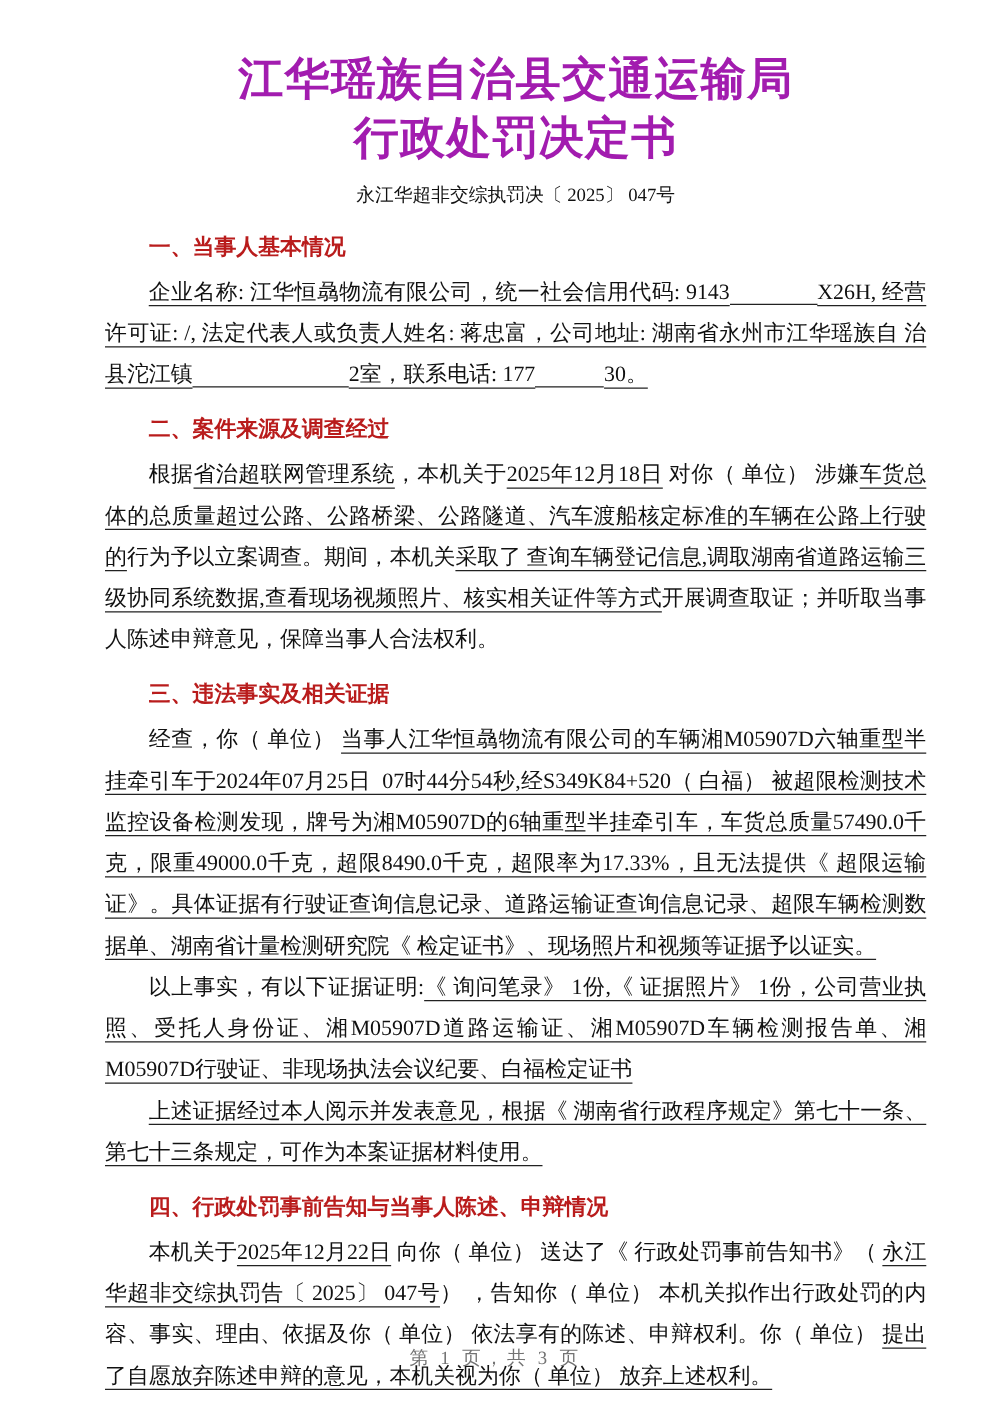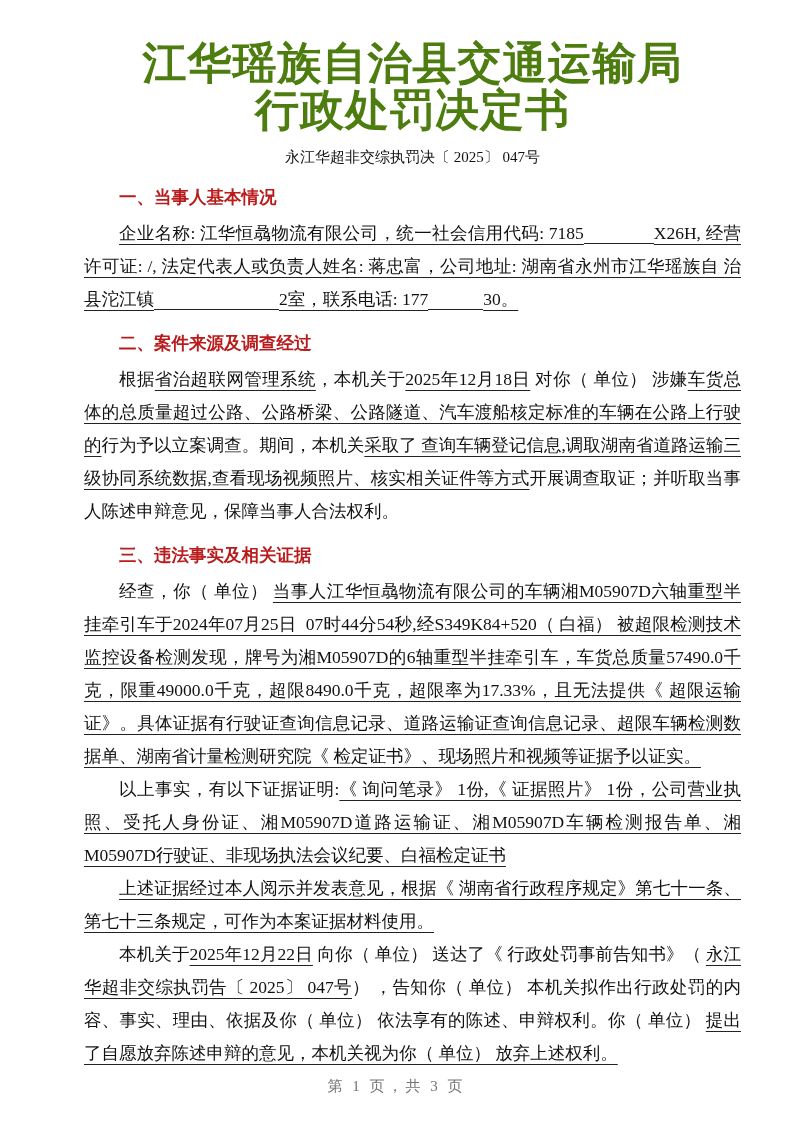--- a/index.html
+++ b/index.html
@@ -10,25 +10,25 @@
     margin: 0 auto;
     background: #ffffff;
     color: #111111;
     font-family: "Liberation Serif", "DejaVu Serif", serif;
     overflow: hidden;
     box-sizing: border-box;
     padding: 40px 52px 0 84px;
   }
   .title-block { text-align: center; }
   .title-line {
-    font-size: 44px;
+    font-size: 36px;
     font-weight: bold;
     line-height: 47px;
     letter-spacing: 1px;
-    color: #4d7c0f;
+    color: #a21caf;
   }
   .doc-number {
     text-align: center;
     font-size: 15px;
     line-height: 26px;
     margin-top: 10px;
     color: #111111;
   }
   .doc-body { margin-top: 6px; }
   .heading {
@@ -76,23 +76,24 @@
 <body>
 
 <div class="page">
   <div class="title-block">
     <div class="title-line">江华瑶族自治县交通运输局</div>
     <div class="title-line">行政处罚决定书</div>
   </div>
   <div class="doc-number">永江华超非交综执罚决〔 2025〕 047号</div>
   <div class="doc-body">
       <div class="heading">一、当事人基本情况</div>
-      <p class="para"><span class="u">企业名称: 江华恒骉物流有限公司，统一社会信用代码: 7185</span><span class="gap" style="width: 70px;"></span><span class="u">X26H, 经营许可证: /, 法定代表人或负责人姓名: 蒋忠富，公司地址: 湖南省永州市江华瑶族自 治县沱江镇</span><span class="gap" style="width: 125px;"></span><span class="u">2室，联系电话: 177</span><span class="gap" style="width: 55px;"></span><span class="u">30。</span></p>
+      <p class="para"><span class="u">企业名称: 江华恒骉物流有限公司，统一社会信用代码: 9143</span><span class="gap" style="width: 70px;"></span><span class="u">X26H, 经营许可证: /, 法定代表人或负责人姓名: 蒋忠富，公司地址: 湖南省永州市江华瑶族自 治县沱江镇</span><span class="gap" style="width: 125px;"></span><span class="u">2室，联系电话: 177</span><span class="gap" style="width: 55px;"></span><span class="u">30。</span></p>
       <div class="heading">二、案件来源及调查经过</div>
       <p class="para"><span class="">根据</span><span class="u">省治超联网管理系统</span><span class="">，本机关于</span><span class="u">2025年12月18日</span><span class=""> 对你（ 单位） 涉嫌</span><span class="u">车货总体的总质量超过公路、公路桥梁、公路隧道、汽车渡船核定标准的车辆在公路上行驶的</span><span class="">行为予以立案调查。期间，本机关</span><span class="u">采取了 查询车辆登记信息,调取湖南省道路运输三级协同系统数据,查看现场视频照片、核实相关证件等方式</span><span class="">开展调查取证；并听取当事人陈述申辩意见，保障当事人合法权利。</span></p>
       <div class="heading">三、违法事实及相关证据</div>
       <p class="para"><span class="">经查，你（ 单位） </span><span class="u">当事人江华恒骉物流有限公司的车辆湘M05907D六轴重型半挂牵引车于2024年07月25日  07时44分54秒,经S349K84+520（ 白福） 被超限检测技术监控设备检测发现，牌号为湘M05907D的6轴重型半挂牵引车，车货总质量57490.0千克，限重49000.0千克，超限8490.0千克，超限率为17.33%，且无法提供《 超限运输证》。具体证据有行驶证查询信息记录、道路运输证查询信息记录、超限车辆检测数据单、湖南省计量检测研究院《 检定证书》、现场照片和视频等证据予以证实。</span></p>
       <p class="para"><span class="">以上事实，有以下证据证明:</span><span class="u">《 询问笔录》 1份,《 证据照片》 1份，公司营业执照、受托人身份证、湘M05907D道路运输证、湘M05907D车辆检测报告单、湘M05907D行驶证、非现场执法会议纪要、白福检定证书</span></p>
       <p class="para"><span class="u">上述证据经过本人阅示并发表意见，根据《 湖南省行政程序规定》第七十一条、第七十三条规定，可作为本案证据材料使用。</span></p>
+      <div class="heading">四、行政处罚事前告知与当事人陈述、申辩情况</div>
       <p class="para"><span class="">本机关于</span><span class="u">2025年12月22日</span><span class=""> 向你（ 单位） 送达了《 行政处罚事前告知书》（ </span><span class="u">永江华超非交综执罚告〔 2025〕 047号</span><span class="">） ，告知你（ 单位） 本机关拟作出行政处罚的内容、事实、理由、依据及你（ 单位） 依法享有的陈述、申辩权利。你（ 单位） </span><span class="u">提出了自愿放弃陈述申辩的意见，本机关视为你（ 单位） 放弃上述权利。</span></p>
     </div>
   <div class="footer">第 1 页，共 3 页</div>
 </div>
 
 </body></html>

